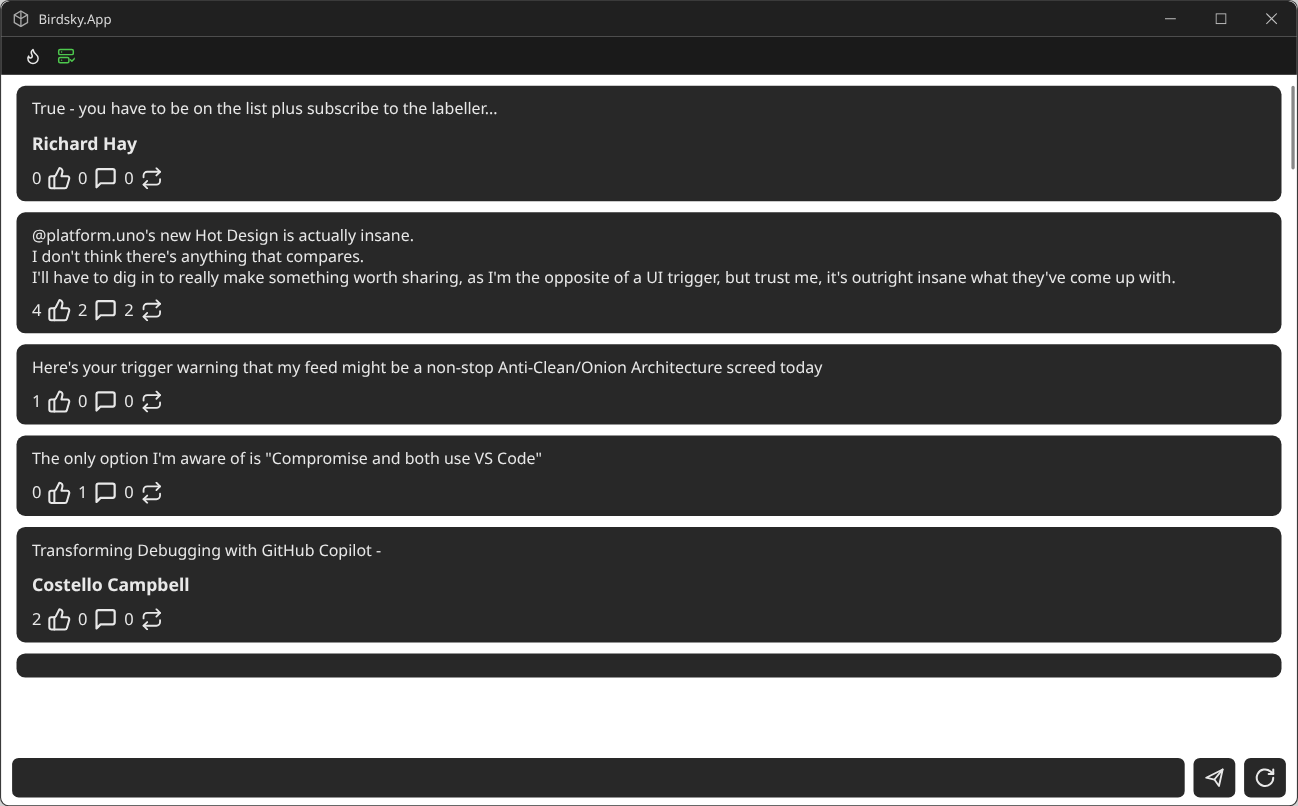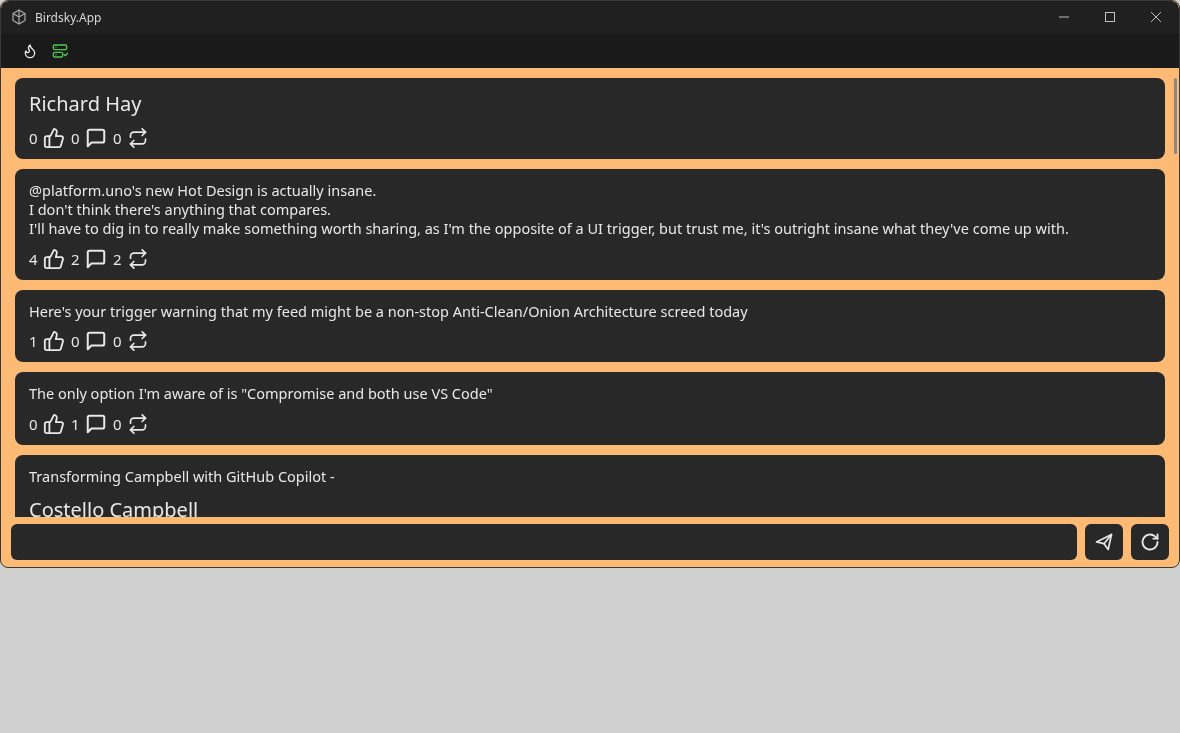--- a/index.html
+++ b/index.html
@@ -9,22 +9,22 @@
     }
     body {
       font-family: -apple-system, "Segoe UI", BlinkMacSystemFont, system-ui, sans-serif;
       background: #d0d0d0;
       width: 1180px;
       height: 733px;
       overflow: hidden;
     }
     .window {
       width: 1180px;
-      height: 568px;
-      background: #fdba74;
+      height: 733px;
+      background: #ffffff;
       border-radius: 8px;
       border: 1px solid #3a3a3a;
       display: flex;
       flex-direction: column;
       overflow: hidden;
     }
     .titlebar {
       height: 32px;
       background: #202020;
       display: flex;
@@ -116,22 +116,22 @@
       margin-bottom: 10px;
       color: #e8e8e8;
     }
     .post-text {
       font-size: 14.5px;
       line-height: 1.3;
       margin-bottom: 10px;
       white-space: pre-wrap;
     }
     .post-author {
-      font-weight: 400;
-      font-size: 20px;
+      font-weight: 700;
+      font-size: 16px;
       margin-bottom: 10px;
     }
     .post-actions {
       display: flex;
       align-items: center;
       gap: 2px;
     }
     .action-group {
       display: flex;
       align-items: center;
@@ -230,20 +230,21 @@
         <rect x="2" y="14" width="14" height="7" rx="2"></rect>
         <path d="M18 17 l2 2 l4 -4" stroke="#4ec94e"></path>
       </svg>
     </div>
   </div>
 
   <div class="content">
     <div class="scroll-indicator"></div>
     <div id="posts-container">
         <div class="post">
+          <div class="post-text">True - you have to be on the list plus subscribe to the labeller...</div>
           <div class="post-author">Richard Hay</div>
           <div class="post-actions">
             <div class="action-group">
               <span class="action-count">0</span>
               <span class="action-icon">
                 <svg width="22" height="22" viewBox="0 0 24 24" fill="none" stroke="currentColor" stroke-width="2" stroke-linecap="round" stroke-linejoin="round">
                   <path d="M7 10v12"></path>
                   <path d="M15 5.88 14 10h5.83a2 2 0 0 1 1.92 2.56l-2.33 8A2 2 0 0 1 17.5 22H4a2 2 0 0 1-2-2v-8a2 2 0 0 1 2-2h2.76a2 2 0 0 0 1.79-1.11L12 2h0a3.13 3.13 0 0 1 3 3.88Z"></path>
                 </svg>
               </span>
@@ -364,21 +365,21 @@
                   <path d="M17 1l4 4-4 4"></path>
                   <path d="M3 11V9a4 4 0 0 1 4-4h14"></path>
                   <path d="M7 23l-4-4 4-4"></path>
                   <path d="M21 13v2a4 4 0 0 1-4 4H3"></path>
                 </svg>
               </span>
             </div>
           </div>
         </div>
         <div class="post">
-          <div class="post-text">Transforming Campbell with GitHub Copilot -</div>
+          <div class="post-text">Transforming Debugging with GitHub Copilot -</div>
           <div class="post-author">Costello Campbell</div>
           <div class="post-actions">
             <div class="action-group">
               <span class="action-count">2</span>
               <span class="action-icon">
                 <svg width="22" height="22" viewBox="0 0 24 24" fill="none" stroke="currentColor" stroke-width="2" stroke-linecap="round" stroke-linejoin="round">
                   <path d="M7 10v12"></path>
                   <path d="M15 5.88 14 10h5.83a2 2 0 0 1 1.92 2.56l-2.33 8A2 2 0 0 1 17.5 22H4a2 2 0 0 1-2-2v-8a2 2 0 0 1 2-2h2.76a2 2 0 0 0 1.79-1.11L12 2h0a3.13 3.13 0 0 1 3 3.88Z"></path>
                 </svg>
               </span>

